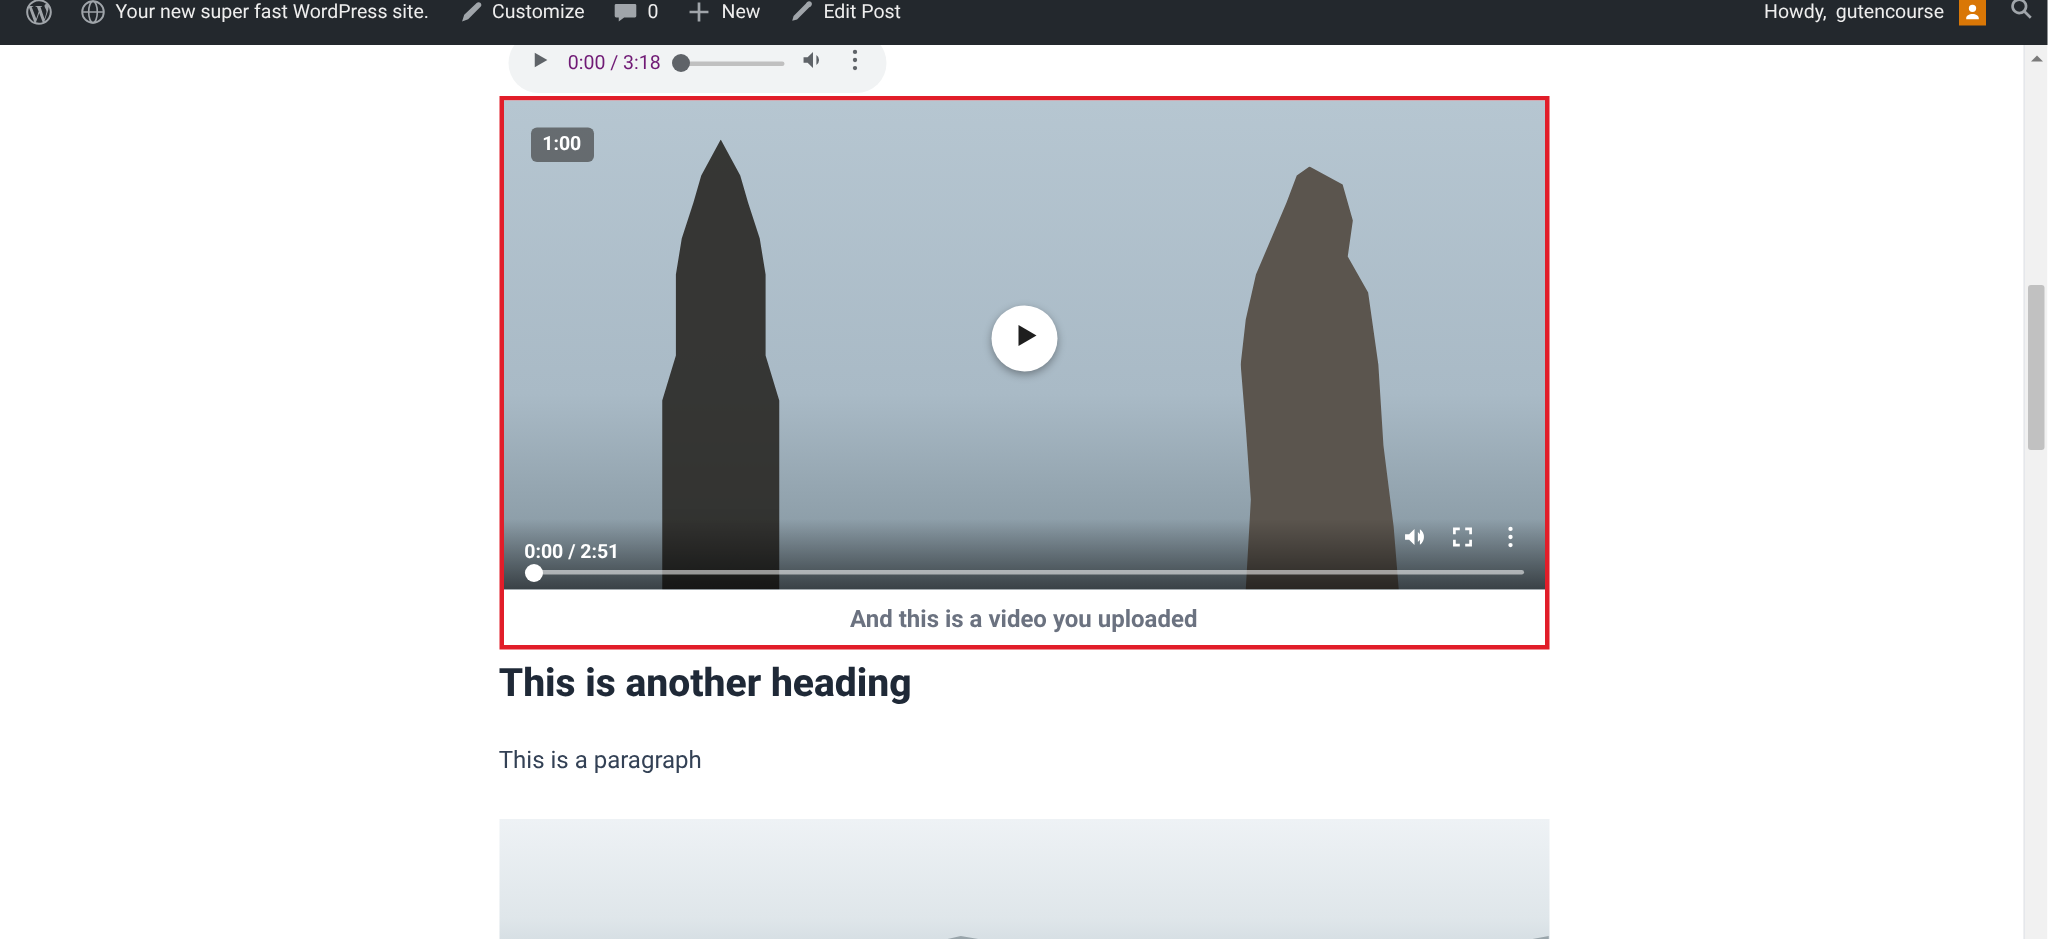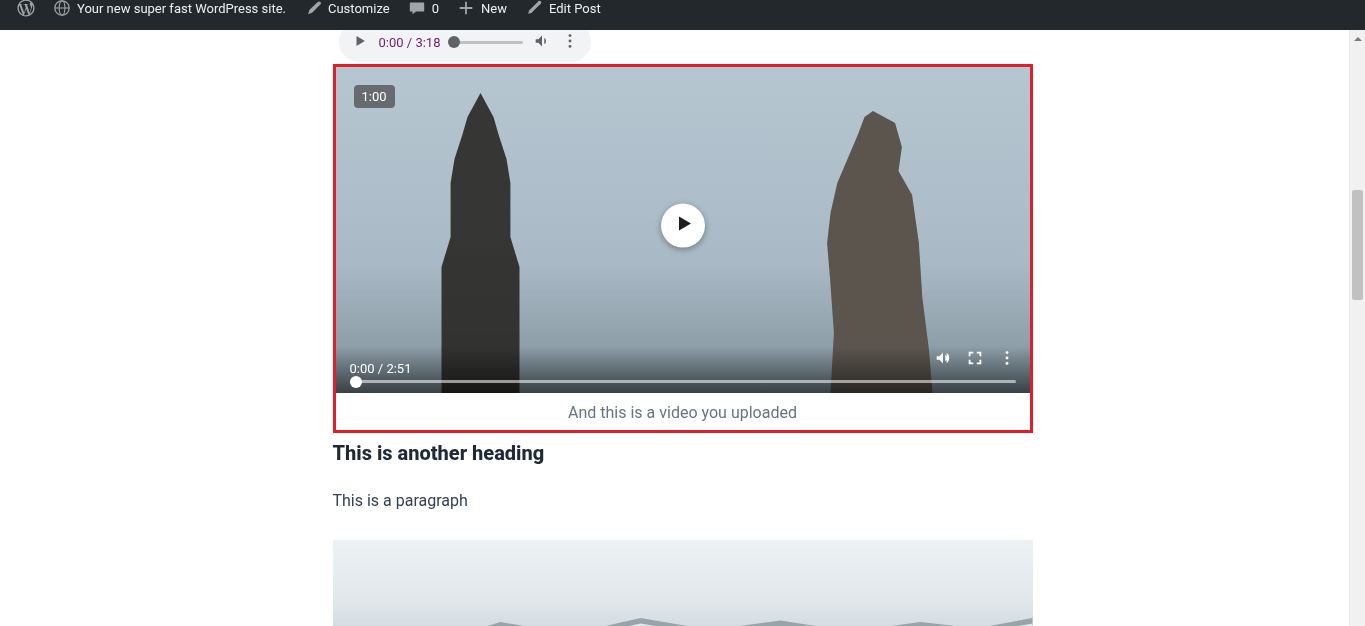--- a/index.html
+++ b/index.html
@@ -116,20 +116,21 @@
     color: #6b7280;
     font-size: 13px;
     margin: 10px 0 4px;
   }
 
   
   .video-figure {
     border: 3px solid #e11d29;
     padding: 0;
     margin-top: 2px;
+    font-weight: bold;
   }
   .video-shell {
     width: 100%;
     height: 326px;
     background: linear-gradient(180deg, #b6c6d1 0%, #a9bac6 60%, #7f909a 100%);
     position: relative;
     overflow: hidden;
   }
   
   .tower {
@@ -211,21 +212,21 @@
   }
   .video-caption {
     text-align: center;
     color: #6b7280;
     font-size: 16px;
     padding: 10px 0 8px;
   }
 
   
   .post-heading {
-    font-size: 20px;
+    font-size: 26px;
     font-weight: 800;
     color: #1f2937;
     margin-top: 8px;
   }
   .post-paragraph {
     font-size: 16px;
     color: #334155;
     margin-top: 26px;
   }
 
@@ -323,20 +324,38 @@
     <div class="ab-item">
       <span class="ab-icon">
         <svg viewBox="0 0 20 20">
             <path d="M13.9 3.5l2.6 2.6-9.4 9.4-3.6 1 1-3.6 9.4-9.4zM16 2c.6 0 1.1.2 1.5.6.8.8.8 2.1 0 2.9l-.9.9-2.9-2.9.9-.9c.4-.4.9-.6 1.4-.6z"></path>
           </svg>
       </span>
       <span>Edit Post</span>
     </div>
   </div>
 
+  <div class="ab-right">
+    <div class="ab-item">
+      <span>Howdy, </span>
+        <span>gutencourse</span>
+      <span class="ab-avatar">
+        <svg viewBox="0 0 20 20">
+            <path d="M10 10a3.5 3.5 0 1 0 0-7 3.5 3.5 0 0 0 0 7zm0 2c-3.3 0-6 1.8-6 4v1h12v-1c0-2.2-2.7-4-6-4z"></path>
+          </svg>
+      </span>
+    </div>
+    <div class="ab-search">
+      <span>
+        <svg viewBox="0 0 20 20">
+            <path d="M12.9 11.5a6 6 0 1 0-1.4 1.4l4.3 4.3 1.4-1.4-4.3-4.3zM4 8a4 4 0 1 1 8 0 4 4 0 0 1-8 0z"></path>
+          </svg>
+      </span>
+    </div>
+  </div>
 </div>
 
 <div class="viewport">
   <div class="page">
 
     <div class="audio-wrap">
       <div class="audio-player">
         <span class="ap-play">
           <span><svg viewBox="0 0 20 20">
                 <path d="M5 3l12 7-12 7z"></path>

